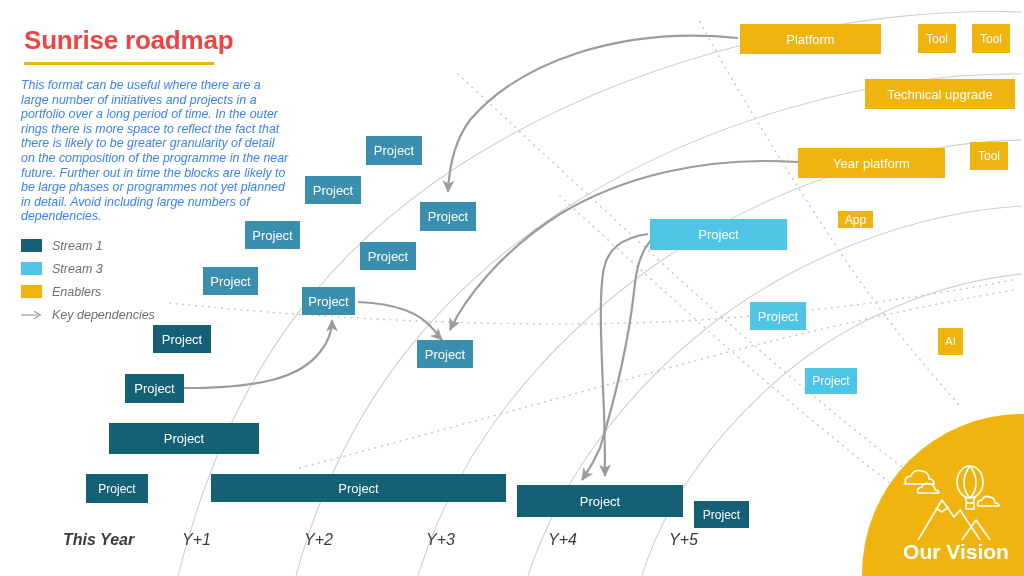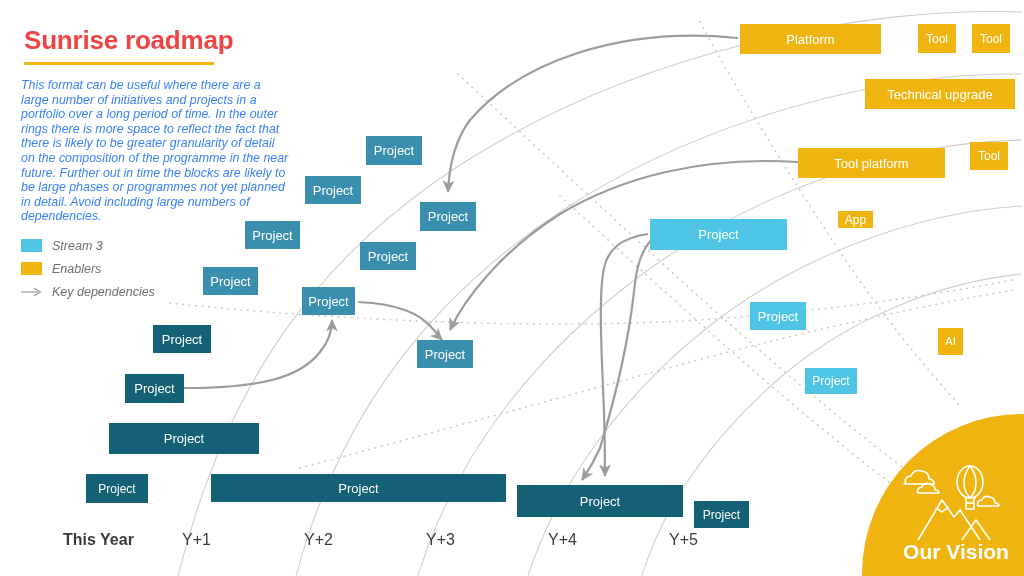--- a/index.html
+++ b/index.html
@@ -100,20 +100,21 @@
   .box.s2 { background: #3b8fae; }
   .box.s3 { background: #4fc5e6; }
   .box.en { background: #f0b410; }
   
   .axis-label {
     position: absolute;
     font-size: 16px;
     color: #3b3b3b;
     font-weight: normal;
     white-space: nowrap;
+    font-style: italic;
   }
   .axis-label.bold {
     font-weight: bold;
   }
   
   #vision {
     position: absolute;
     left: 862px;
     top: 414px;
     width: 320px;
@@ -180,20 +181,24 @@
   </svg>
 
   <div id="title-block">
     <h1 id="page-title">Sunrise roadmap</h1>
     <div id="title-rule"></div>
   </div>
 
   <div id="intro-text">This format can be useful where there are a large number of initiatives and projects in a portfolio over a long period of time. In the outer rings there is more space to reflect the fact that there is likely to be greater granularity of detail on the composition of the programme in the near future. Further out in time the blocks are likely to be large phases or programmes not yet planned in detail. Avoid including large numbers of dependencies.</div>
 
   <div id="legend">
+      <div class="legend-row">
+        <div class="legend-swatch" style="background: rgb(20, 96, 117);"></div>
+        <div class="legend-label">Stream 1</div>
+      </div>
       <div class="legend-row">
         <div class="legend-swatch" style="background: rgb(79, 197, 230);"></div>
         <div class="legend-label">Stream 3</div>
       </div>
       <div class="legend-row">
         <div class="legend-swatch" style="background: rgb(240, 180, 16);"></div>
         <div class="legend-label">Enablers</div>
       </div>
       <div class="legend-row">
         <div class="legend-arrow">
@@ -241,21 +246,21 @@
     <div class="box s2" style="left: 366px; top: 136px; width: 56px; height: 29px; font-size: 13px;">Project</div>
     <div class="box s2" style="left: 420px; top: 202px; width: 56px; height: 29px; font-size: 13px;">Project</div>
     <div class="box s2" style="left: 417px; top: 340px; width: 56px; height: 28px; font-size: 13px;">Project</div>
     <div class="box s3" style="left: 650px; top: 219px; width: 137px; height: 31px; font-size: 13px;">Project</div>
     <div class="box s3" style="left: 750px; top: 302px; width: 56px; height: 28px; font-size: 13px;">Project</div>
     <div class="box s3" style="left: 805px; top: 368px; width: 52px; height: 26px; font-size: 12px;">Project</div>
     <div class="box en" style="left: 740px; top: 24px; width: 141px; height: 30px; font-size: 13px;">Platform</div>
     <div class="box en" style="left: 918px; top: 24px; width: 38px; height: 29px; font-size: 12px;">Tool</div>
     <div class="box en" style="left: 972px; top: 24px; width: 38px; height: 29px; font-size: 12px;">Tool</div>
     <div class="box en" style="left: 865px; top: 79px; width: 150px; height: 30px; font-size: 13px;">Technical upgrade</div>
-    <div class="box en" style="left: 798px; top: 148px; width: 147px; height: 30px; font-size: 13px;">Tool platform</div>
+    <div class="box en" style="left: 798px; top: 148px; width: 147px; height: 30px; font-size: 13px;">Year platform</div>
     <div class="box en" style="left: 970px; top: 142px; width: 38px; height: 28px; font-size: 12px;">Tool</div>
     <div class="box en" style="left: 838px; top: 211px; width: 35px; height: 17px; font-size: 12px;">App</div>
     <div class="box en" style="left: 938px; top: 328px; width: 25px; height: 27px; font-size: 11px;">AI</div>
     <div class="axis-label bold" style="left: 63px; top: 531px;">This Year</div>
     <div class="axis-label" style="left: 182px; top: 531px;">Y+1</div>
     <div class="axis-label" style="left: 304px; top: 531px;">Y+2</div>
     <div class="axis-label" style="left: 426px; top: 531px;">Y+3</div>
     <div class="axis-label" style="left: 548px; top: 531px;">Y+4</div>
     <div class="axis-label" style="left: 669px; top: 531px;">Y+5</div>
   </div>

